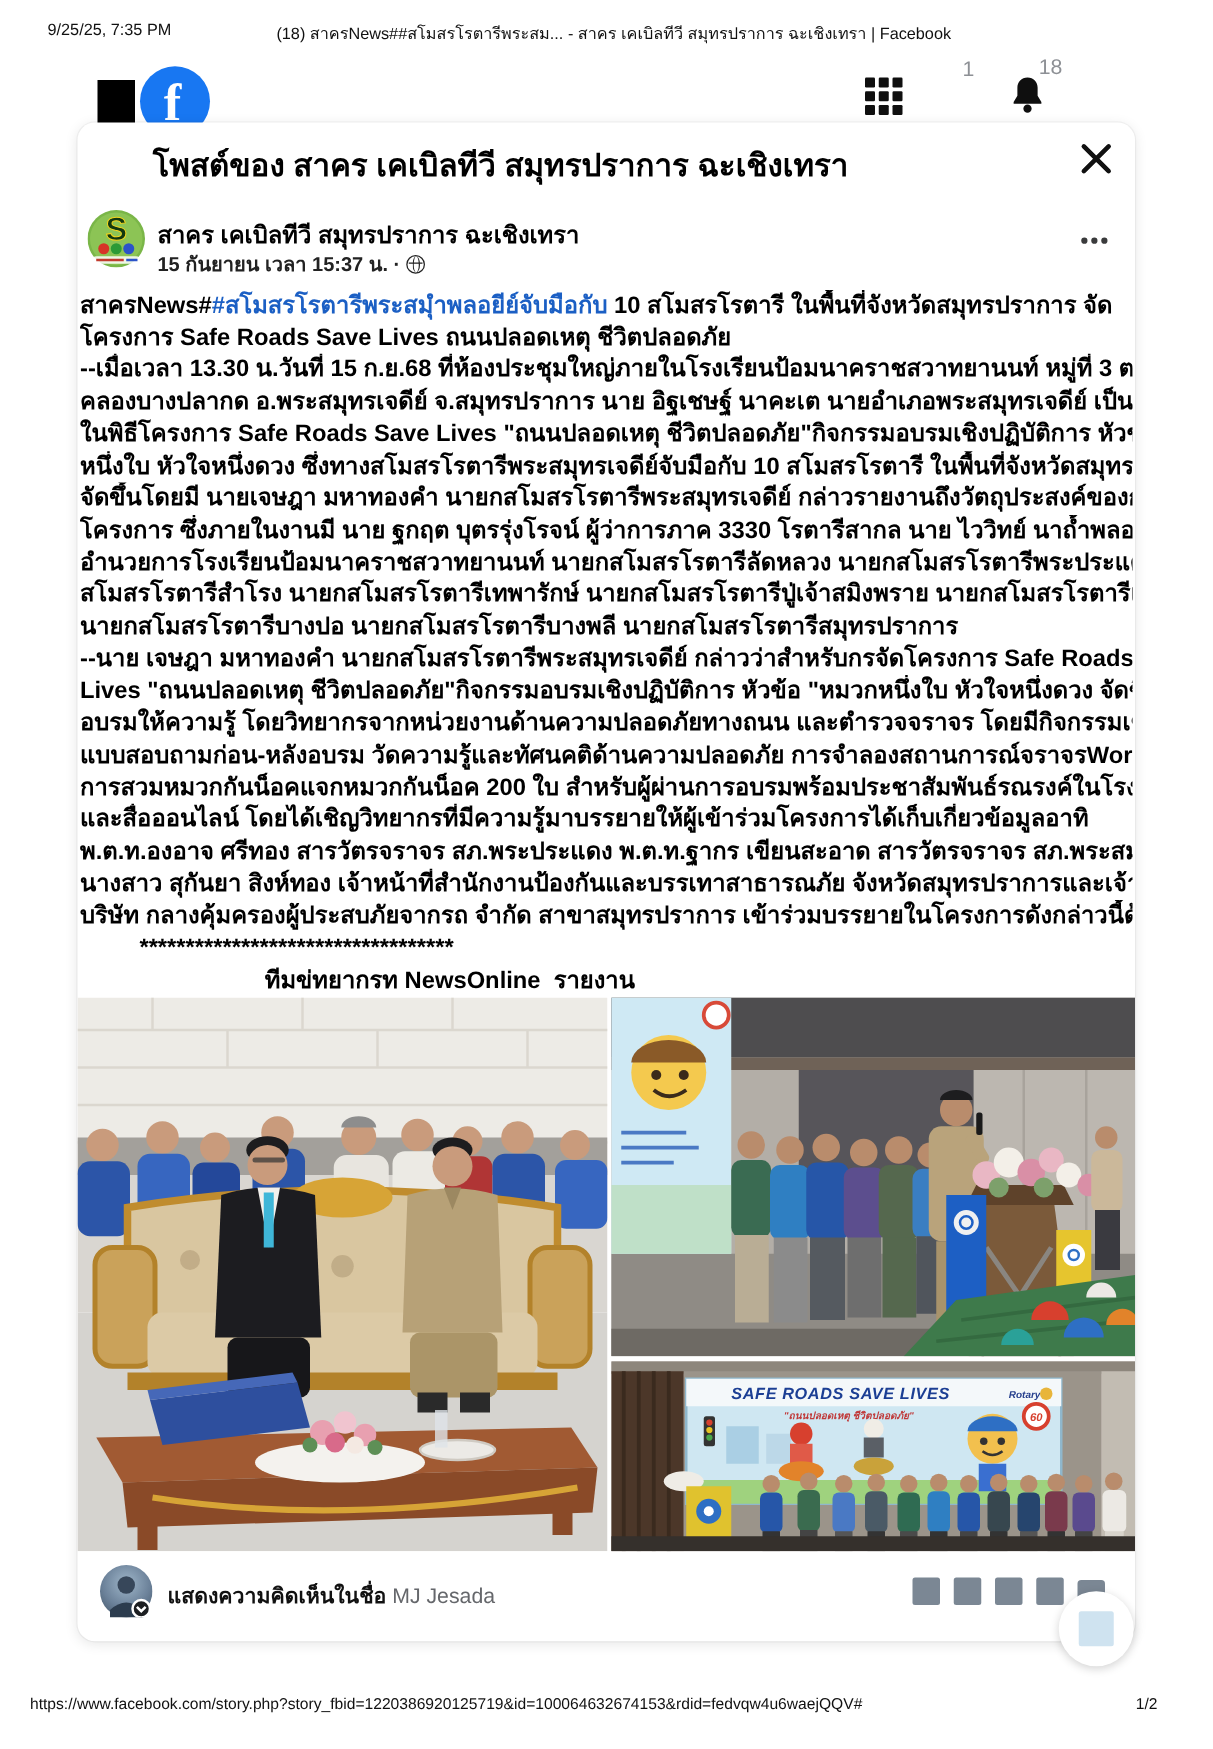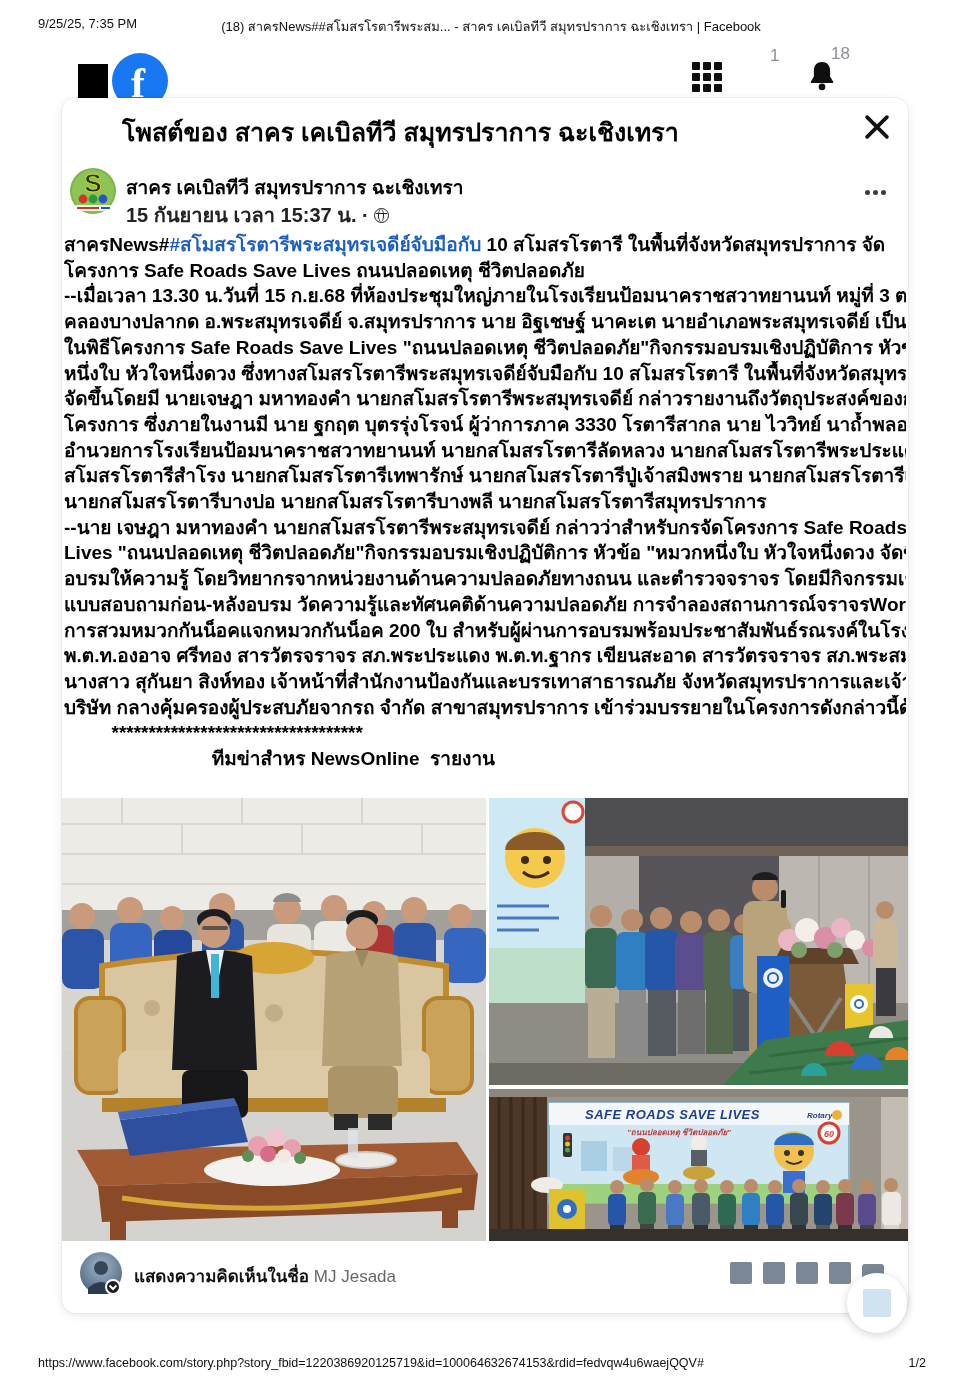--- a/index.html
+++ b/index.html
@@ -3,42 +3,42 @@
 <meta charset="utf-8">
 <style>
   html,body{margin:0;padding:0;}
   body{width:970px;height:1399px;position:relative;background:#ffffff;
        font-family:"Liberation Sans","DejaVu Sans",sans-serif;color:#000;overflow:hidden;}
   .abs{position:absolute;}
 
   
   .ph-date{left:38px;top:16px;font-size:13px;color:#111;}
   .ph-title{left:12px;right:0;top:16px;text-align:center;font-size:13px;color:#111;}
-  .pf-url{left:38px;top:1356px;font-size:12.5px;color:#111;text-align:center;}
+  .pf-url{left:24px;top:1356px;font-size:12.5px;color:#111;text-align:center;}
   .pf-page{right:44px;top:1356px;font-size:12.5px;color:#111;}
 
   
   .black-sq{left:78px;top:64px;width:30px;height:38px;background:#000;}
   .fb-logo{left:112px;top:53px;width:56px;height:56px;border-radius:50%;background:#1877f2;}
   .fb-f{position:absolute;left:19px;top:6px;color:#fff;font-size:42px;font-weight:700;font-family:"Liberation Serif","DejaVu Serif",serif;}
   .grid-icon{left:692px;top:62px;width:30px;height:30px;display:grid;
              grid-template-columns:repeat(3,1fr);grid-template-rows:repeat(3,1fr);gap:3px;}
   .grid-icon div{background:#0f0f0f;border-radius:1px;}
   .badge{font-size:17px;color:#8d9095;}
   .bell-wrap{left:804px;top:58px;width:36px;height:38px;}
 
   
   .dialog{left:62px;top:98px;width:846px;height:1215px;background:#fff;border-radius:14px;
           box-shadow:0 0 0 1px rgba(0,0,0,.04),0 2px 10px rgba(0,0,0,.10);}
   .dlg-title{left:60px;right:60px;top:14px;font-size:25px;font-weight:700;white-space:nowrap;overflow:hidden;}
   .close-btn{right:14px;top:12px;width:34px;height:34px;cursor:pointer;}
 
   .pavatar{left:8px;top:70px;width:46px;height:46px;}
   .pname{left:64px;top:74px;font-size:19px;font-weight:700;white-space:nowrap;}
-  .ptime{left:64px;top:101px;font-size:20px;font-weight:600;color:#222;display:flex;align-items:center;gap:5px;}
+  .ptime{left:64px;top:101px;font-size:16px;font-weight:600;color:#222;display:flex;align-items:center;gap:5px;}
   .globe{display:inline-block;width:13px;height:13px;border:1.6px solid #222;border-radius:50%;position:relative;}
   .globe::before{content:"";position:absolute;left:1px;right:1px;top:4.5px;border-top:1.4px solid #222;}
   .globe::after{content:"";position:absolute;left:3.5px;top:0;bottom:0;width:4px;border-left:1.3px solid #222;border-right:1.3px solid #222;border-radius:50%;}
   .more-dots{right:22px;top:92px;display:flex;gap:3px;cursor:pointer;}
   .more-dots span{width:5px;height:5px;border-radius:50%;background:#3a3b3c;}
 
   
   .post-text{left:2px;top:134px;width:842px;overflow:hidden;}
   .post-line{font-size:19px;line-height:25.7px;font-weight:600;white-space:pre;overflow:hidden;}
   .hashtag{color:#1b5fc4;text-decoration:none;font-weight:600;cursor:pointer;}
@@ -120,42 +120,43 @@
     <span>15 กันยายน เวลา 15:37 น. ·</span>
     <span class="globe"></span>
   </div>
   <div class="abs more-dots">
       <span></span>
       <span></span>
       <span></span>
     </div>
 
   <div class="abs post-text">
-    <div class="post-line"><span>สาครNews#</span><a class="hashtag">#สโมสรโรตารีพระสมุทรเจดีย์จับมือกับ</a><span> 10 สโมสรโรตารี ในพื้นที่จังหวัดสมุทรปราการ จัด</span></div>
+    <div class="post-line"><span>สาครNews#</span><a class="hashtag">#สโมสรโรตารีพระสมุำพลอยีย์จับมือกับ</a><span> 10 สโมสรโรตารี ในพื้นที่จังหวัดสมุทรปราการ จัด</span></div>
     <div>
         <div class="post-line">โครงการ Safe Roads Save Lives ถนนปลอดเหตุ ชีวิตปลอดภัย</div>
         <div class="post-line">--เมื่อเวลา 13.30 น.วันที่ 15 ก.ย.68 ที่ห้องประชุมใหญ่ภายในโรงเรียนป้อมนาคราชสวาทยานนท์ หมู่ที่ 3 ต.ปาก</div>
         <div class="post-line">คลองบางปลากด อ.พระสมุทรเจดีย์ จ.สมุทรปราการ นาย อิฐเชษฐ์ นาคะเต นายอำเภอพระสมุทรเจดีย์ เป็นประธาน</div>
         <div class="post-line">ในพิธีโครงการ Safe Roads Save Lives "ถนนปลอดเหตุ ชีวิตปลอดภัย"กิจกรรมอบรมเชิงปฏิบัติการ หัวข้อ "หมวก</div>
         <div class="post-line">หนึ่งใบ หัวใจหนึ่งดวง ซึ่งทางสโมสรโรตารีพระสมุทรเจดีย์จับมือกับ 10 สโมสรโรตารี ในพื้นที่จังหวัดสมุทรปราการ</div>
         <div class="post-line">จัดขึ้นโดยมี นายเจษฎา มหาทองคำ นายกสโมสรโรตารีพระสมุทรเจดีย์ กล่าวรายงานถึงวัตถุประสงค์ของการจัด</div>
         <div class="post-line">โครงการ ซึ่งภายในงานมี นาย ฐกฤต บุตรรุ่งโรจน์ ผู้ว่าการภาค 3330 โรตารีสากล นาย ไววิทย์ นาถ้ำพลอย ผู้</div>
         <div class="post-line">อำนวยการโรงเรียนป้อมนาคราชสวาทยานนท์ นายกสโมสรโรตารีลัดหลวง นายกสโมสรโรตารีพระประแดง นายก</div>
         <div class="post-line">สโมสรโรตารีสำโรง นายกสโมสรโรตารีเทพารักษ์ นายกสโมสรโรตารีปู่เจ้าสมิงพราย นายกสโมสรโรตารีเอราวัณ</div>
         <div class="post-line">นายกสโมสรโรตารีบางปอ นายกสโมสรโรตารีบางพลี นายกสโมสรโรตารีสมุทรปราการ</div>
         <div class="post-line">--นาย เจษฎา มหาทองคำ นายกสโมสรโรตารีพระสมุทรเจดีย์ กล่าวว่าสำหรับกรจัดโครงการ Safe Roads Save</div>
         <div class="post-line">Lives "ถนนปลอดเหตุ ชีวิตปลอดภัย"กิจกรรมอบรมเชิงปฏิบัติการ หัวข้อ "หมวกหนึ่งใบ หัวใจหนึ่งดวง จัดขึ้นเพื่อ</div>
         <div class="post-line">อบรมให้ความรู้ โดยวิทยากรจากหน่วยงานด้านความปลอดภัยทางถนน และตำรวจจราจร โดยมีกิจกรรมเชิงปฏิบัติ</div>
         <div class="post-line">แบบสอบถามก่อน-หลังอบรม วัดความรู้และทัศนคติด้านความปลอดภัย การจำลองสถานการณ์จราจรWorkshop</div>
         <div class="post-line">การสวมหมวกกันน็อคแจกหมวกกันน็อค 200 ใบ สำหรับผู้ผ่านการอบรมพร้อมประชาสัมพันธ์รณรงค์ในโรงเรียน</div>
+        <div class="post-line">และสื่อออนไลน์ โดยได้เชิญวิทยากรที่มีความรู้มาบรรยายให้ผู้เข้าร่วมโครงการได้เก็บเกี่ยวข้อมูลอาทิ</div>
         <div class="post-line">พ.ต.ท.องอาจ ศรีทอง สารวัตรจราจร สภ.พระประแดง พ.ต.ท.ฐากร เขียนสะอาด สารวัตรจราจร สภ.พระสมุทรเจดีย์</div>
         <div class="post-line">นางสาว สุกันยา สิงห์ทอง เจ้าหน้าที่สำนักงานป้องกันและบรรเทาสาธารณภัย จังหวัดสมุทรปราการและเจ้าหน้าที่</div>
         <div class="post-line">บริษัท กลางคุ้มครองผู้ประสบภัยจากรถ จำกัด สาขาสมุทรปราการ เข้าร่วมบรรยายในโครงการดังกล่าวนี้ด้วย</div>
         <div class="post-line">         **********************************</div>
-        <div class="post-line">                            ทีมข่าสำหร NewsOnline  รายงาน</div>
+        <div class="post-line">                            ทีมข่ทยากรท NewsOnline  รายงาน</div>
       </div>
   </div>
 
   <div class="abs photos">
 
     <div class="abs ph-left">
       <svg viewBox="0 0 424 443" preserveAspectRatio="none">
         <rect x="0" y="0" width="424" height="145" fill="#edebe6"></rect>
         <g stroke="#dbd7cf" stroke-width="2">
             <path d="M0 26H424 M0 56H424 M0 86H424 M0 116H424"></path>

